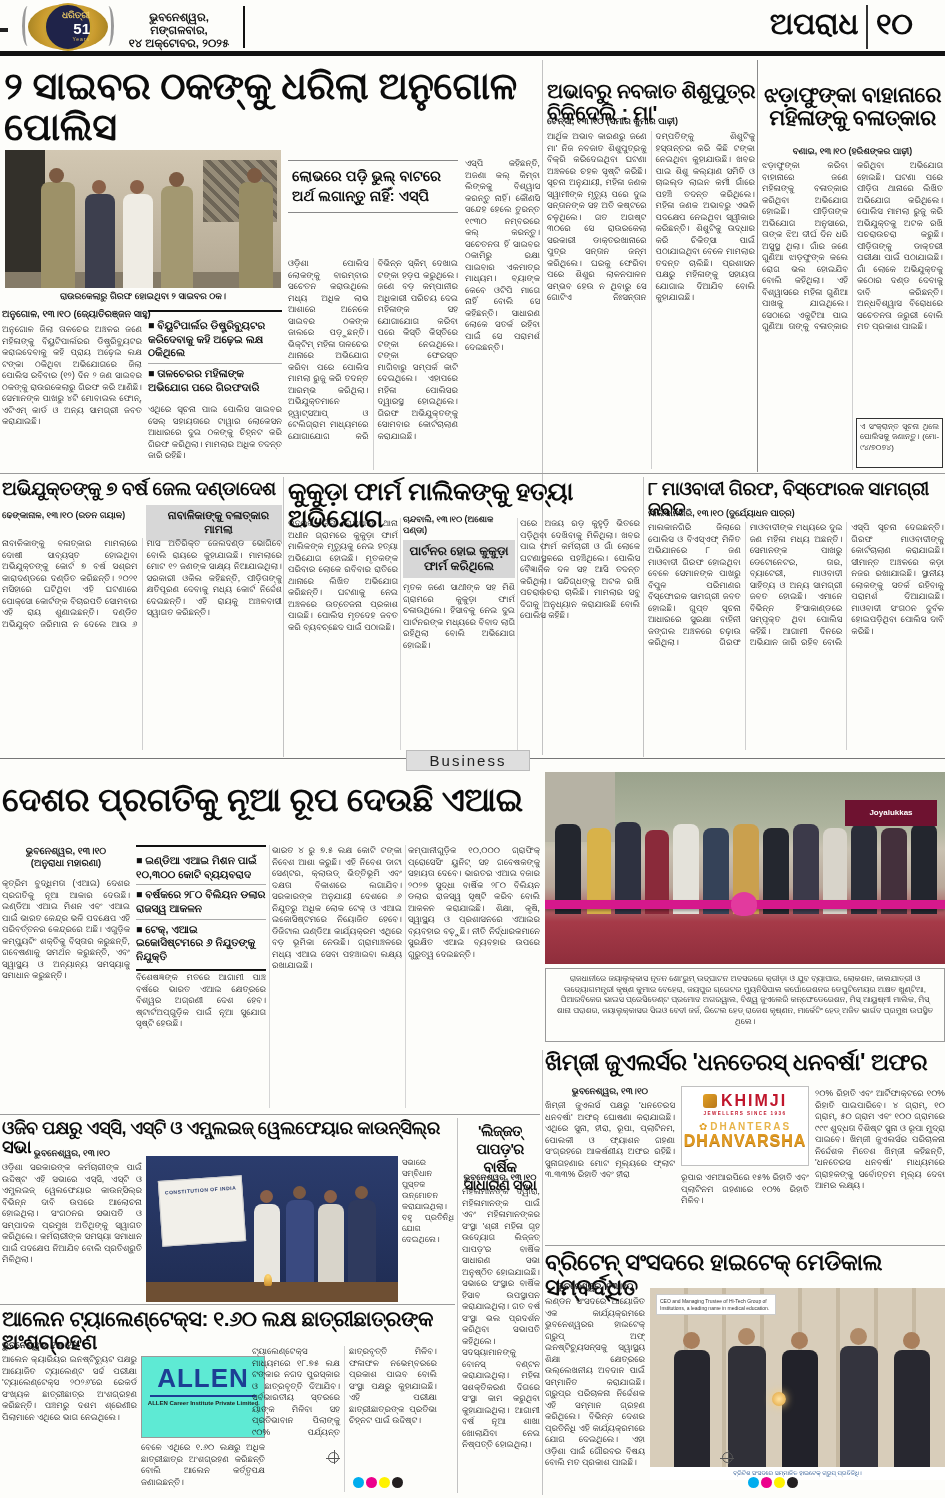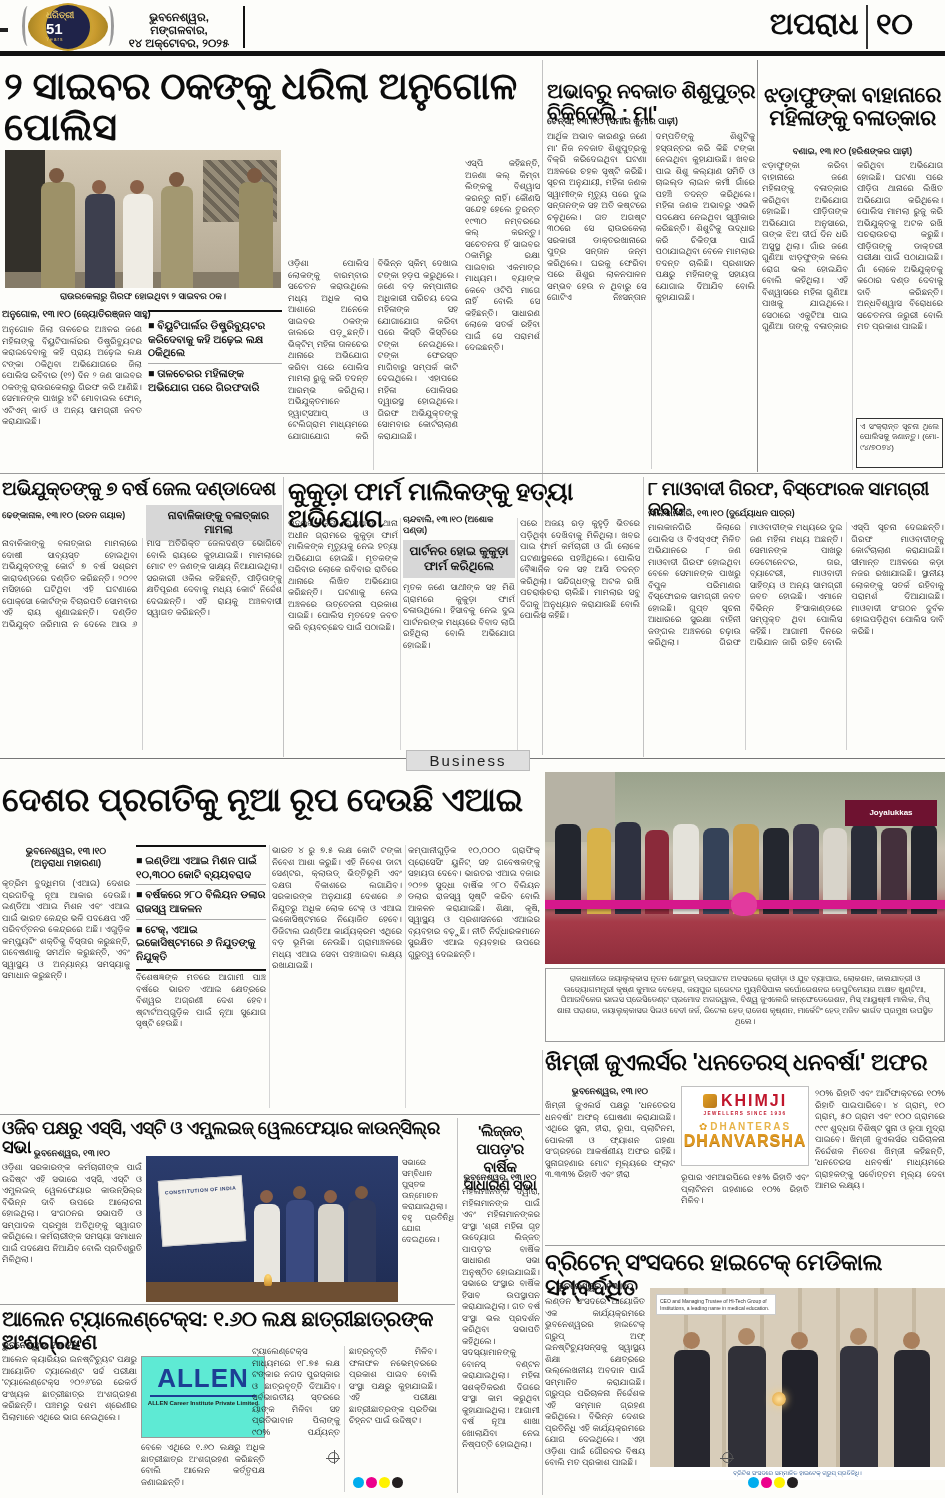--- a/index.html
+++ b/index.html
@@ -42,21 +42,21 @@
 <body>
 
 <div id="page">
 
   <div class="abs" style="left:0;top:28px;width:8px;height:4px;background:#222;"></div>
 
   <div class="abs" style="left:22px;top:2px;width:92px;height:50px;">
     <div class="abs" style="left:6px;top:2px;width:80px;height:46px;border-radius:50%;background:radial-gradient(circle at 50% 50%, #e8c766 0%, #c99b2e 60%, #9a7b20 100%);"></div>
     <div class="abs" style="left:0;top:4px;width:14px;height:40px;border-left:3px solid #9a9a9a;border-radius:50%/60%;"></div>
     <div class="abs" style="right:0;top:4px;width:14px;height:40px;border-right:3px solid #9a9a9a;border-radius:50%/60%;"></div>
-    <div class="abs" style="left:22px;top:1px;width:48px;height:48px;border-radius:50%;background:#1f2349;border:2px solid #caa12f;text-align:left;">
+    <div class="abs" style="left:22px;top:1px;width:48px;height:48px;border-radius:50%;background:#1f2349;border:2px solid #caa12f;text-align:right;">
       <div style="font-size:9px;color:#e8c766;font-weight:700;margin-top:5px;">ଧରିତ୍ରୀ</div>
       <div style="font-size:15px;color:#ffffff;font-weight:700;line-height:1;">51</div>
       <div style="font-size:5px;color:#e8c766;letter-spacing:1px;">Years</div>
     </div>
   </div>
 
   <div class="abs" style="left:120px;top:11px;width:118px;text-align:center;">
     <div style="font-size:11.5px;font-weight:700;">ଭୁବନେଶ୍ୱର, ମଙ୍ଗଳବାର,</div>
     <div style="font-size:11.5px;font-weight:700;">୧୪ ଅକ୍ଟୋବର, ୨୦୨୫</div>
   </div>
@@ -91,21 +91,23 @@
   </div>
   <div class="abs caption" style="left:5px;top:291px;width:276px;">ରାଉରକେଲାରୁ ଗିରଫ ହୋଇଥିବା ୨ ସାଇବର ଠକ।</div>
 
   <div class="abs byline" style="left:2px;top:308px;width:150px;">ଅନୁଗୋଳ, ୧୩।୧୦ (ଜ୍ୟୋତିରଞ୍ଜନ ସାହୁ)</div>
   <div class="abs body-text" style="left:2px;top:324px;width:140px;height:146px;">ଅନୁଗୋଳ ଜିଲା ତାଳଚେର ଅଞ୍ଚଳର ଜଣେ ମହିଳାଙ୍କୁ ବିୟୁଟିପାର୍ଲରର ଡିଷ୍ଟ୍ରିବ୍ୟୁଟର କରାଇଦେବାକୁ କହି ପ୍ରାୟ ଅଢ଼େଇ ଲକ୍ଷ ଟଙ୍କା ଠକିଥିବା ଅଭିଯୋଗରେ ଜିଲା ପୋଲିସ ରବିବାର (୧୨) ଦିନ ୨ ଜଣ ସାଇବର ଠକଙ୍କୁ ରାଉରକେଲାରୁ ଗିରଫ କରି ଆଣିଛି। ସେମାନଙ୍କ ପାଖରୁ ୪ଟି ମୋବାଇଲ ଫୋନ୍, ଏଟିଏମ୍ କାର୍ଡ ଓ ଅନ୍ୟ ସାମଗ୍ରୀ ଜବତ କରାଯାଇଛି।</div>
 
   <div class="abs bulletbox" style="left:148px;top:310px;width:134px;">
     <div class="bullet-item">■ <span>ବିୟୁଟିପାର୍ଲର ଡିଷ୍ଟ୍ରିବ୍ୟୁଟର କରିଦେବାକୁ କହି ଅଢ଼େଇ ଲକ୍ଷ ଠକିଥିଲେ</span></div>
     <div class="bullet-item">■ <span>ତାଳଚେରର ମହିଳାଙ୍କ ଅଭିଯୋଗ ପରେ ଗିରଫଦାରି</span></div>
   </div>
-
+  <div class="abs body-text" style="left:148px;top:404px;width:134px;height:66px;">ଏଥିରେ ସୂଚନା ପାଇ ପୋଲିସ ସାଇବର ସେଲ୍ ସହାୟତାରେ ଟାୱାର ଲୋକେସନ ଆଧାରରେ ଦୁଇ ଠକଙ୍କୁ ଚିହ୍ନଟ କରି ଗିରଫ କରିଥିଲା। ମାମଲାର ଅଧିକ ତଦନ୍ତ ଜାରି ରହିଛି।</div>
+
+  <div class="abs quotebox" style="left:288px;top:160px;width:170px;">ଲୋଭରେ ପଡ଼ି ଭୁଲ୍ ବାଟରେ ଅର୍ଥ ଲଗାନ୍ତୁ ନାହିଁ: ଏସ୍ପି</div>
   <div class="abs body-text cols2" style="left:288px;top:258px;width:170px;height:212px;">ଓଡ଼ିଶା ପୋଲିସ ଲୋକଙ୍କୁ ବାରମ୍ବାର ସଚେତନ କରାଉଥିଲେ ମଧ୍ୟ ଅଧିକ ଲାଭ ଆଶାରେ ଅନେକେ ସାଇବର ଠକଙ୍କ ଜାଲରେ ପଡ଼ୁଛନ୍ତି। ଭିକ୍ଟିମ୍ ମହିଳା ତାଳଚେର ଥାନାରେ ଅଭିଯୋଗ କରିବା ପରେ ପୋଲିସ ମାମଲା ରୁଜୁ କରି ତଦନ୍ତ ଆରମ୍ଭ କରିଥିଲା। ଅଭିଯୁକ୍ତମାନେ ହ୍ୱାଟ୍ସଆପ୍ ଓ ଟେଲିଗ୍ରାମ ମାଧ୍ୟମରେ ଯୋଗାଯୋଗ କରି ବିଭିନ୍ନ ସ୍କିମ୍ ଦେଖାଇ ଟଙ୍କା ହଡ଼ପ କରୁଥିଲେ। ଜଣେ ବଡ଼ କମ୍ପାନୀର ଅଧିକାରୀ ପରିଚୟ ଦେଇ ମହିଳାଙ୍କ ସହ ଯୋଗାଯୋଗ କରିବା ପରେ କିସ୍ତି କିସ୍ତିରେ ଟଙ୍କା ନେଇଥିଲେ। ଟଙ୍କା ଫେରସ୍ତ ମାଗିବାରୁ ସମ୍ପର୍କ କାଟି ଦେଇଥିଲେ। ଏହାପରେ ମହିଳା ପୋଲିସର ଦ୍ୱାରସ୍ଥ ହୋଇଥିଲେ। ଗିରଫ ଅଭିଯୁକ୍ତଙ୍କୁ ସୋମବାର କୋର୍ଟଚାଲାଣ କରାଯାଇଛି।</div>
   <div class="abs body-text" style="left:465px;top:158px;width:75px;height:312px;">ଏସ୍ପି କହିଛନ୍ତି, ଅଜଣା କଲ୍ କିମ୍ବା ଲିଙ୍କକୁ ବିଶ୍ୱାସ କରନ୍ତୁ ନାହିଁ। କୌଣସି ସନ୍ଦେହ ହେଲେ ତୁରନ୍ତ ୧୯୩୦ ନମ୍ବରରେ କଲ୍ କରନ୍ତୁ। ସଚେତନତା ହିଁ ସାଇବର ଠକାମିରୁ ରକ୍ଷା ପାଇବାର ଏକମାତ୍ର ମାଧ୍ୟମ। ବ୍ୟାଙ୍କ କେବେ ଓଟିପି ମାଗେ ନାହିଁ ବୋଲି ସେ କହିଛନ୍ତି। ସାଧାରଣ ଲୋକେ ସତର୍କ ରହିବା ପାଇଁ ସେ ପରାମର୍ଶ ଦେଇଛନ୍ତି।</div>
 
   <div class="abs hl" style="left:547px;top:80px;width:210px;font-size:20.5px;">ଅଭାବରୁ ନବଜାତ ଶିଶୁପୁତ୍ର ବିକିଦେଲି : ମା'</div>
   <div class="abs byline" style="left:547px;top:116px;width:150px;font-size:9px;">ଟେନ୍ସା, ୧୩।୧୦ (ସମୀର କୁମାର ପାଢ଼ୀ)</div>
   <div class="abs body-text cols2" style="left:547px;top:131px;width:208px;height:338px;">ଆର୍ଥିକ ଅଭାବ କାରଣରୁ ଜଣେ ମା' ନିଜ ନବଜାତ ଶିଶୁପୁତ୍ରକୁ ବିକ୍ରି କରିଦେଇଥିବା ଘଟଣା ଅଞ୍ଚଳରେ ଚହଳ ସୃଷ୍ଟି କରିଛି। ସୂଚନା ଅନୁଯାୟୀ, ମହିଳା ଜଣକ ସ୍ୱାମୀଙ୍କ ମୃତ୍ୟୁ ପରେ ଦୁଇ ସନ୍ତାନଙ୍କ ସହ ଅତି କଷ୍ଟରେ ଚଳୁଥିଲେ। ଗତ ଅଗଷ୍ଟ ୩୦ରେ ସେ ରାଉରକେଲା ସରକାରୀ ଡାକ୍ତରଖାନାରେ ପୁତ୍ର ସନ୍ତାନ ଜନ୍ମ କରିଥିଲେ। ଘରକୁ ଫେରିବା ପରେ ଶିଶୁର ଲାଳନପାଳନ ସମ୍ଭବ ହେଉ ନ ଥିବାରୁ ସେ ଗୋଟିଏ ନିଃସନ୍ତାନ ଦମ୍ପତିଙ୍କୁ ଶିଶୁଟିକୁ ହସ୍ତାନ୍ତର କରି କିଛି ଟଙ୍କା ନେଇଥିବା କୁହାଯାଉଛି। ଖବର ପାଇ ଶିଶୁ କଲ୍ୟାଣ ସମିତି ଓ ଚାଇଲ୍ଡ ଲାଇନ କର୍ମୀ ଗାଁରେ ପହଞ୍ଚି ତଦନ୍ତ କରିଥିଲେ। ମହିଳା ଜଣକ ଅଭାବରୁ ଏଭଳି ପଦକ୍ଷେପ ନେଇଥିବା ସ୍ୱୀକାର କରିଛନ୍ତି। ଶିଶୁଟିକୁ ଉଦ୍ଧାର କରି ଚିକିତ୍ସା ପାଇଁ ପଠାଯାଇଥିବା ବେଳେ ମାମଲାର ତଦନ୍ତ ଚାଲିଛି। ପ୍ରଶାସନ ପକ୍ଷରୁ ମହିଳାଙ୍କୁ ସହାୟତା ଯୋଗାଇ ଦିଆଯିବ ବୋଲି କୁହାଯାଇଛି।</div>
 
   <div class="abs hl" style="left:762px;top:84px;width:181px;font-size:21.5px;text-align:center;">
     <div>ଝଡ଼ାଫୁଙ୍କା ବାହାନାରେ</div>
     <div>ମହିଳାଙ୍କୁ ବଳାତ୍କାର</div>

